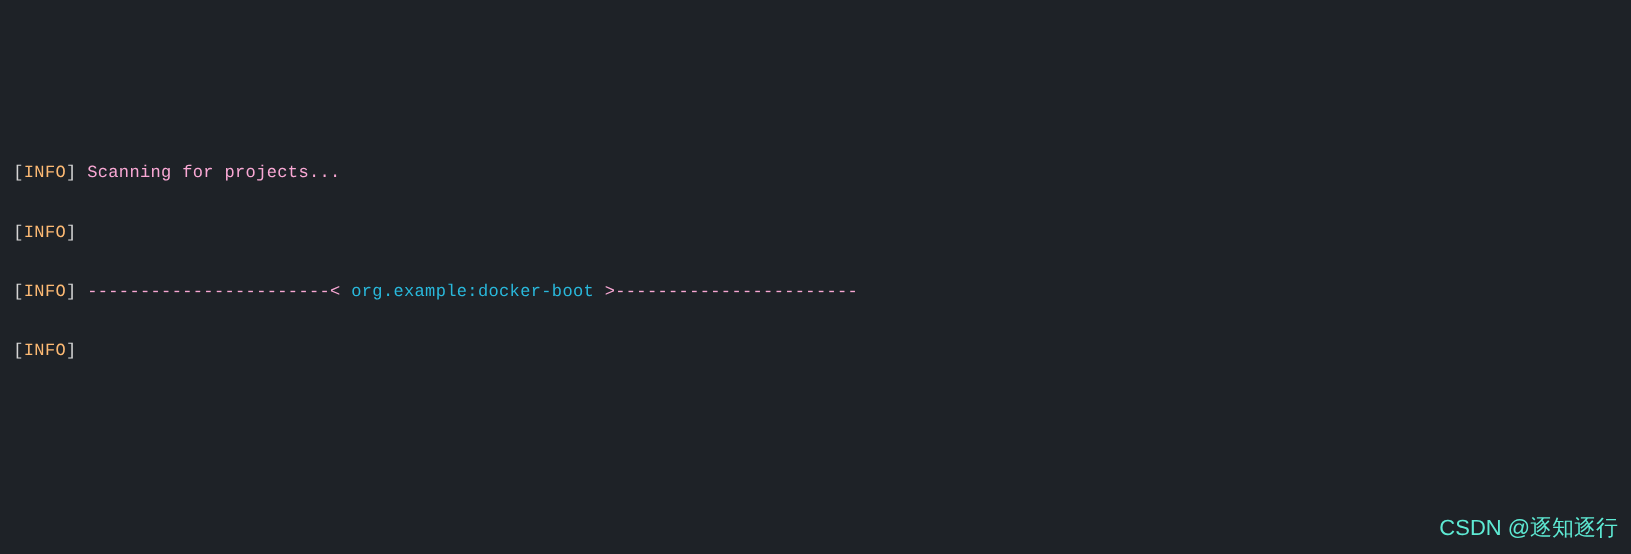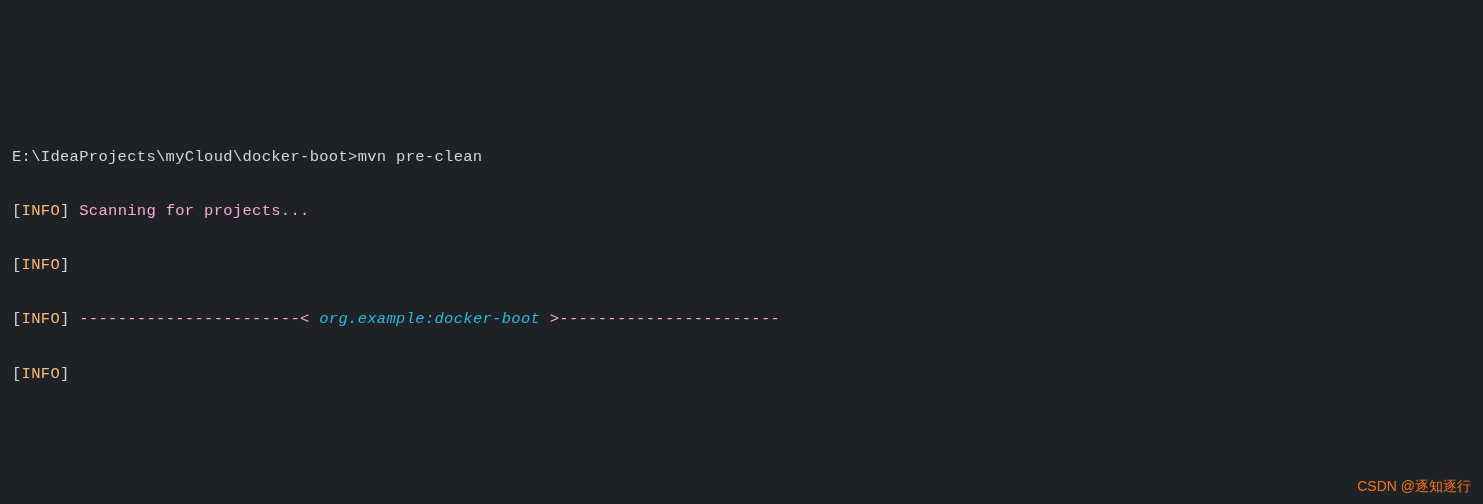--- a/index.html
+++ b/index.html
@@ -16,38 +16,37 @@
       height: 504px;
       position: relative;
       letter-spacing: 0.3px;
     }
     .line { display: block; }
     .prompt { color: #d4d4d4; }
     .cmd { color: #d4d4d4; }
     .bracket { color: #d4d4d4; }
     .info { color: #fdba74; }
     .text { color: #f9a8d4; }
-    .cyan { color: #29b8db; font-style: italic; }
+    .cyan { color: #29b8db; }
     .watermark {
       position: absolute;
       bottom: 6px;
       right: 12px;
-      color: #f97316;
-      font-size: 14px;
+      color: #5eead4;
+      font-size: 20px;
       font-family: sans-serif;
       letter-spacing: 0;
     }
   </style>
 </head>
 <body>
 
 
 
 <div>
-<span class="line"><span class="prompt">E:\IdeaProjects\myCloud\docker-boot&gt;</span><span class="cmd">mvn pre-clean</span></span>
 <span class="line"><span class="bracket">[</span><span class="info">INFO</span><span class="bracket">]</span><span class="text"> Scanning for projects...</span></span>
 <span class="line"><span class="bracket">[</span><span class="info">INFO</span><span class="bracket">]</span></span>
 <span class="line"><span class="bracket">[</span><span class="info">INFO</span><span class="bracket">]</span><span class="text"> -----------------------&lt; </span><span class="cyan">org.example:docker-boot</span><span class="text"> &gt;-----------------------</span></span>
 <span class="line"><span class="bracket">[</span><span class="info">INFO</span><span class="bracket">]</span></span>
 
 
 
 
 
 

